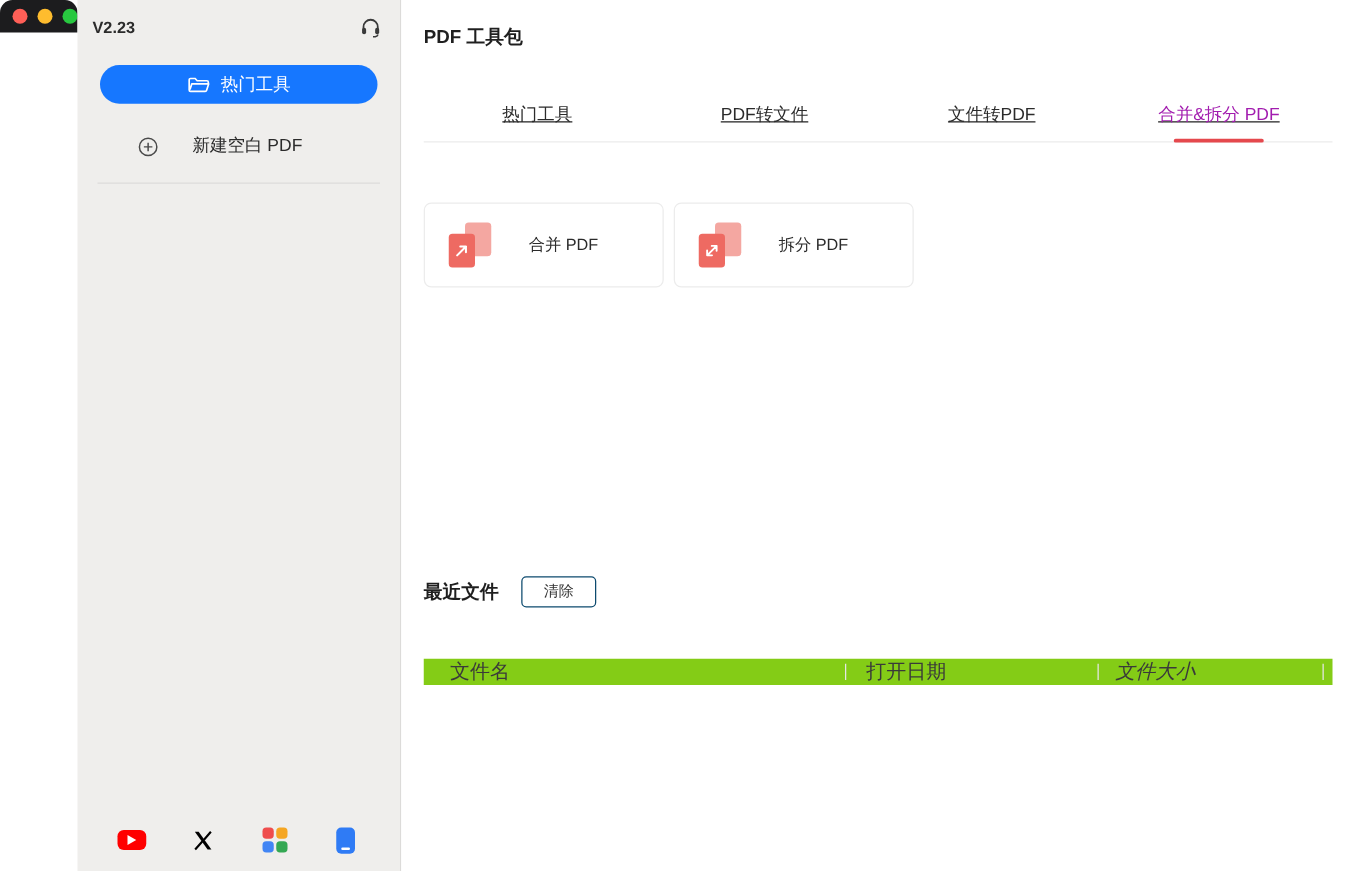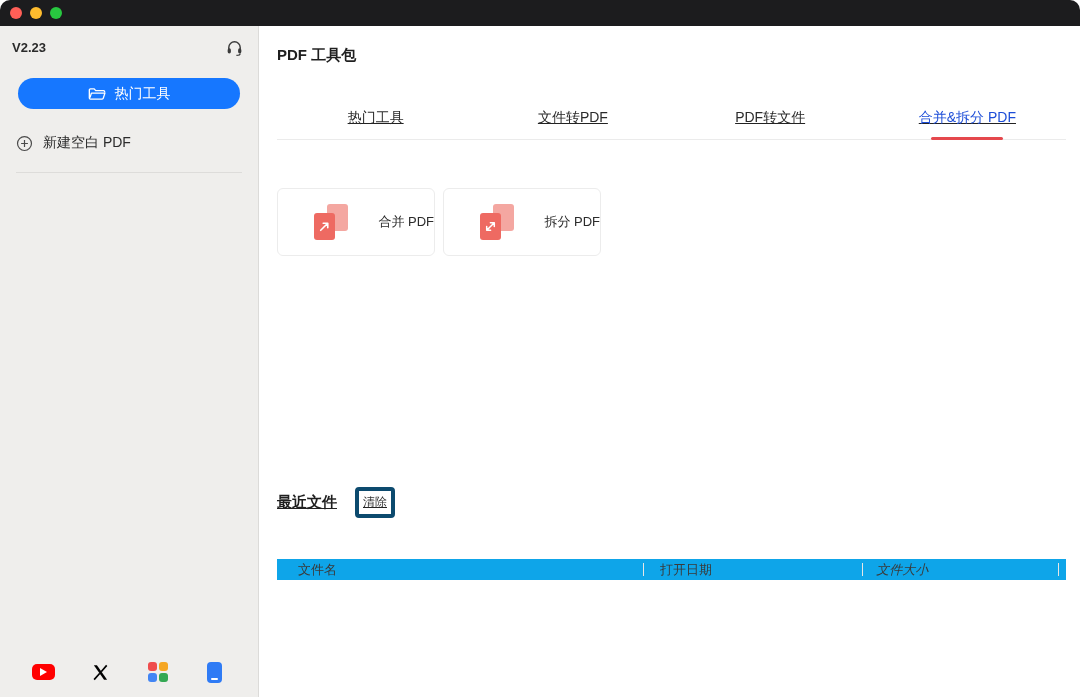--- a/index.html
+++ b/index.html
@@ -3,21 +3,21 @@
 <meta charset="utf-8">
 <style>
   * { margin: 0; padding: 0; box-sizing: border-box; }
   html, body { width: 1080px; height: 697px; }
   body {
     font-family: "Liberation Sans", "DejaVu Sans", sans-serif;
     background: #ffffff;
     color: #222;
     overflow: hidden;
   }
-  .window { width: 1080px; height: 697px; display: flex; flex-direction: column; }
+  .window { width: 1080px; height: 697px; display: flex; }
 
   
   .titlebar {
     height: 26px; background: #1c1c1e; border-radius: 10px 10px 0 0;
     display: flex; align-items: center; padding-left: 10px; flex: 0 0 auto;
   }
   .traffic { display: flex; gap: 8px; }
   .light { width: 12px; height: 12px; border-radius: 50%; cursor: default; }
   .light.red { background: #ff5f57; }
   .light.yellow { background: #febc2e; }
@@ -39,22 +39,22 @@
   .support-btn { width: 20px; height: 20px; display: flex; align-items: center; justify-content: center; cursor: pointer; }
 
   .open-file-btn {
     margin: 20px 18px 0 18px; height: 31px; border-radius: 16px;
     background: #1677ff; color: #fff; border: none;
     display: flex; align-items: center; justify-content: center; gap: 9px;
     font-size: 14px; cursor: pointer; font-family: inherit;
   }
 
   .side-row {
-    display: flex; align-items: center; gap: 10px;
-    padding-left: 16px; margin-top: 25px; font-size: 14px; color: #2b2b2b; cursor: pointer;
+    display: flex; align-items: center; gap: 27px;
+    padding-left: 48px; margin-top: 25px; font-size: 14px; color: #2b2b2b; cursor: pointer;
   }
   .side-divider { border-top: 1px solid #dddcda; margin: 20px 16px 0 16px; }
 
   .social-bar {
     margin-top: auto; padding: 0 31px 13px 31px;
     display: flex; justify-content: space-between; align-items: center;
   }
   .social-icon { width: 24px; height: 24px; display: flex; align-items: center; justify-content: center; cursor: pointer; }
   .yt { width: 23px; height: 16px; background: #ff0000; border-radius: 5px; display: flex; align-items: center; justify-content: center; }
   .yt-play { width: 0; height: 0; border-left: 7px solid #fff; border-top: 4.5px solid transparent; border-bottom: 4.5px solid transparent; margin-left: 1px; }
@@ -62,50 +62,50 @@
   .apps-grid span { border-radius: 3px; display: block; }
   .phone { width: 15px; height: 21px; background: #2f7bf5; border-radius: 4px; position: relative; }
   .phone::after { content: ""; position: absolute; bottom: 3px; left: 4px; right: 4px; height: 2px; background: #fff; border-radius: 1px; }
 
   
   .main { flex: 1; background: #ffffff; padding: 13px 14px 0 18px; display: flex; flex-direction: column; min-width: 0; gap: 27px; }
   .main-title { font-size: 15px; font-weight: bold; color: #1f1f1f; margin-top: 7px; }
 
   .tabs { display: flex; margin-top: 17px; border-bottom: 1px solid #ebebeb; text-decoration: underline; }
   .tab { flex: 1; text-align: center; font-size: 14px; color: #2b2b2b; padding-bottom: 12px; cursor: pointer; position: relative; }
-  .tab.active { color: #1d4ed8; }
+  .tab.active { color: #a21caf; }
   .tab.active::after {
     content: ""; position: absolute; left: 50%; transform: translateX(-50%);
     bottom: -1px; width: 72px; height: 3px; background: #e5484d; border-radius: 2px;
   }
 
   .tool-cards { display: flex; gap: 8px; margin-top: 21px; }
   .tool-card {
-    width: 158px; height: 68px; border: 1px solid #ececec; border-radius: 6px;
+    width: 192px; height: 68px; border: 1px solid #ececec; border-radius: 6px;
     display: flex; align-items: center; padding-left: 15px; gap: 26px;
-    background: #fff; cursor: pointer; justify-content: flex-end;
+    background: #fff; cursor: pointer;
   }
   .tool-label { font-size: 13px; color: #2b2b2b; }
 
   .doc-icon { width: 42px; height: 42px; position: relative; flex: 0 0 42px; }
   .page-back { position: absolute; top: 3px; right: 4px; width: 21px; height: 27px; background: #f4a7a1; border-radius: 3px; }
   .page-front {
     position: absolute; bottom: 3px; left: 4px; width: 21px; height: 27px;
     background: #ee6a62; border-radius: 3px; display: flex; align-items: center; justify-content: center;
   }
 
   
-  .recent-header { margin-top: 204px; display: flex; align-items: center; gap: 18px; text-decoration: underline; }
+  .recent-header { margin-top: 204px; display: flex; align-items: center; gap: 18px; }
   .recent-title { font-size: 15px; font-weight: bold; color: #1f1f1f; }
   .clear-btn {
-    font-size: 12px; color: #333; background: #fff; border: 4px solid #0c4a6e;
-    border-radius: 4px; padding: 3px 4px; cursor: pointer; font-family: inherit;
+    font-size: 12px; color: #333; background: #fff; border: 1px solid #0c4a6e;
+    border-radius: 4px; padding: 3px 17px; cursor: pointer; font-family: inherit;
   }
   .recent-table { margin-top: 14px; }
-  .table-header { display: flex; height: 21px; align-items: center; background: #0ea5e9; font-size: 13px; color: #3a3a3a; }
+  .table-header { display: flex; height: 21px; align-items: center; background: #84cc16; font-size: 16px; color: #3a3a3a; }
   .th { border-right: 1px solid #e6e6e6; height: 13px; display: flex; align-items: center; }
   .th-name { width: 46.5%; padding-left: 21px; }
   .th-date { width: 27.8%; padding-left: 16px; }
   .th-size { width: 24.8%; padding-left: 13px; font-style: italic; }
   .th-spacer { flex: 1; border-right: none; }
   .table-body { height: 240px; }
 </style>
 </head>
 <body>
 
@@ -181,22 +181,22 @@
           <span class="phone"></span>
         </span>
       </div>
     </div>
 
     <div class="main">
       <div class="main-title">PDF 工具包</div>
 
       <div class="tabs">
         <div class="tab">热门工具</div>
+        <div class="tab">PDF转文件</div>
         <div class="tab">文件转PDF</div>
-        <div class="tab">PDF转文件</div>
         <div class="tab active">合并&amp;拆分 PDF</div>
       </div>
 
       <div class="tool-cards">
         <div class="tool-card">
           <span class="doc-icon">
             <span class="page-back"></span>
             <span class="page-front">
               <svg width="13" height="13" viewBox="0 0 12 12">
                 <path d="M2.5 9.5 L9 3 M9 3 h-4.2 M9 3 v4.2" stroke="#fff" stroke-width="1.5" fill="none" stroke-linecap="round"></path>

